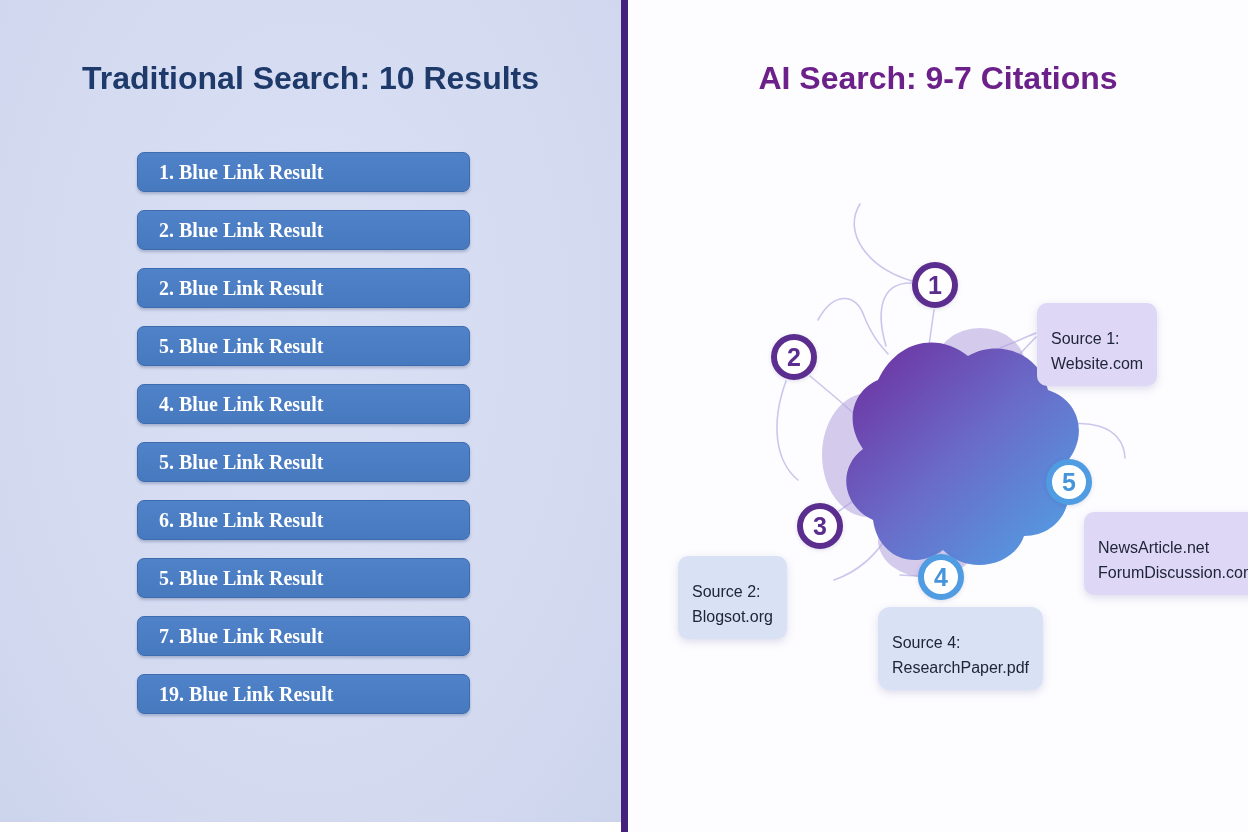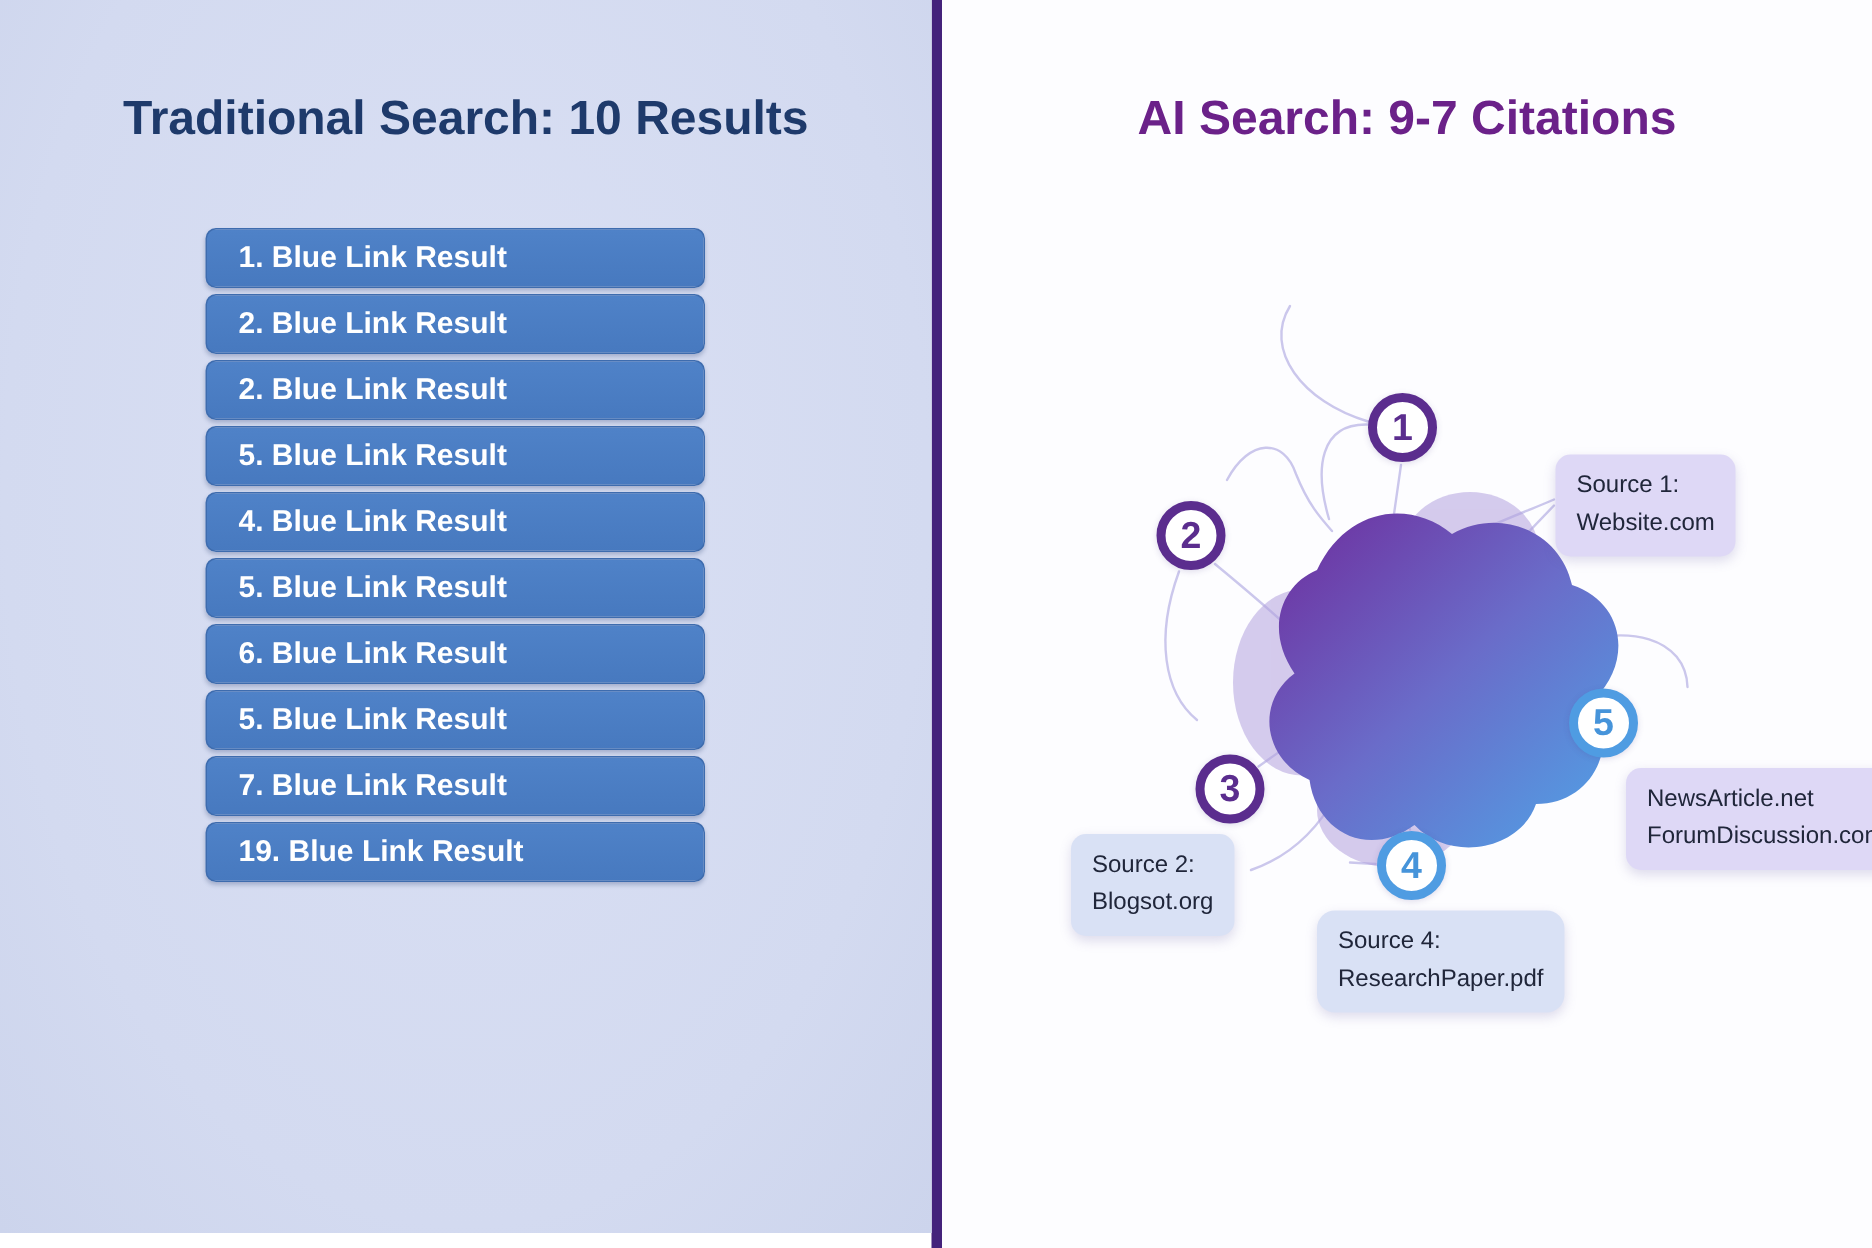--- a/index.html
+++ b/index.html
@@ -16,21 +16,21 @@
   }
   .left-title {
     position: absolute; top: 60px; left: 0; width: 100%;
     text-align: center;
     font-size: 32px; font-weight: bold; color: #1e3a6b;
     letter-spacing: 0px;
   }
   .results {
     position: absolute; left: 137px; top: 152px; width: 333px;
     list-style: none;
-    display: flex; flex-direction: column; gap: 4px;
+    display: flex; flex-direction: column; gap: 18px; font-family: Liberation Serif, serif;
   }
   .result-btn {
     height: 40px; width: 333px;
     background: linear-gradient(180deg, #4f82c8 0%, #4779bf 100%);
     border: 1px solid #3e6cae;
     border-radius: 7px;
     color: #ffffff; font-size: 20px; font-weight: bold;
     display: flex; align-items: center;
     padding-left: 21px;
     box-shadow: 0 2px 3px rgba(40, 60, 110, 0.28);
@@ -61,21 +61,21 @@
     display: flex; align-items: center; justify-content: center;
     font-size: 25px; font-weight: bold;
     box-shadow: 0 1px 4px rgba(80, 60, 140, 0.18);
   }
   .circle-purple { border: 6px solid #5b2d8e; color: #5b2d8e; }
   .circle-blue   { border: 6px solid #4f9ce2; color: #4694da; }
 
   .source-label {
     position: absolute;
     border-radius: 10px;
-    padding: 9px 14px 9px 14px;
+    padding: 24px 14px 9px 14px;
     font-size: 16px; line-height: 1.55;
     color: #20263a;
     white-space: pre-line;
     box-shadow: 0 3px 8px rgba(110, 100, 170, 0.22);
   }
   .label-lavender { background: #ded8f6; }
   .label-blue     { background: #d9e1f5; }
 </style>
 </head>
 <body>
@@ -152,20 +152,20 @@
       <div class="citation-circle circle-purple" style="left:284px; top:262px;">1</div>
       <div class="citation-circle circle-purple" style="left:143px; top:334px;">2</div>
       <div class="citation-circle circle-purple" style="left:169px; top:503px;">3</div>
       <div class="citation-circle circle-blue" style="left:290px; top:554px;">4</div>
       <div class="citation-circle circle-blue" style="left:418px; top:459px;">5</div>
 
       <div class="source-label label-lavender" style="left:409px; top:303px;">Source 1:
 Website.com</div>
       <div class="source-label label-lavender" style="left:420px; top:512px;margin-left:36px;">NewsArticle.net
 ForumDiscussion.com</div>
-      <div class="source-label label-blue" style="left:50px; top:556px;margin-left:36px;">Source 2:
+      <div class="source-label label-blue" style="left:50px; top:556px;">Source 2:
 Blogsot.org</div>
       <div class="source-label label-blue" style="left:250px; top:607px;border-radius:12px;">Source 4:
 ResearchPaper.pdf</div>
     </div>
   </section>
 
 </div>
 
 </body></html>

